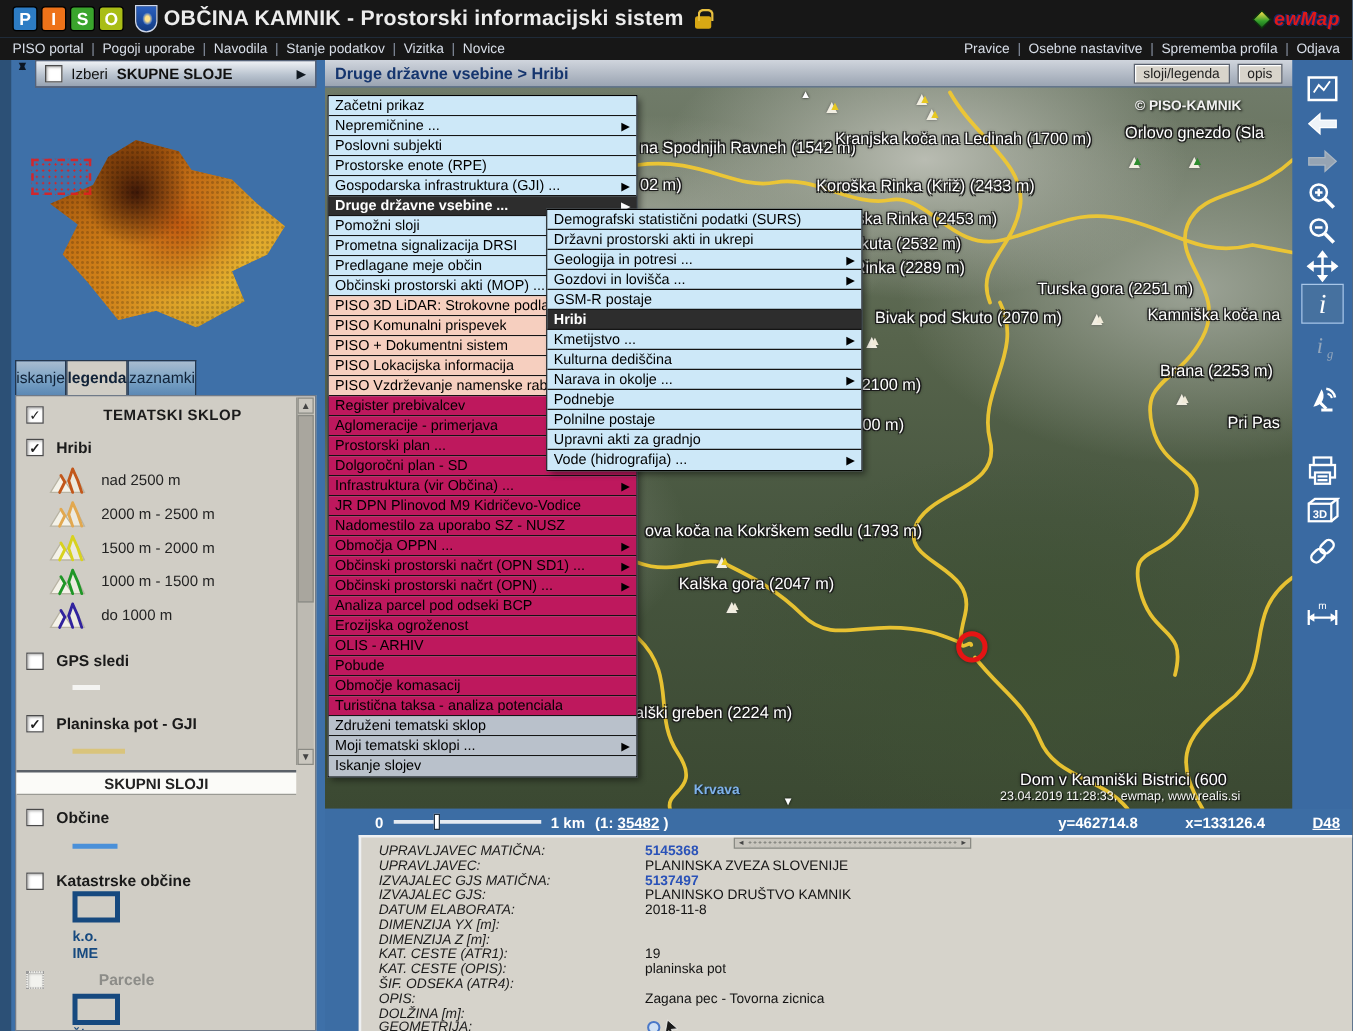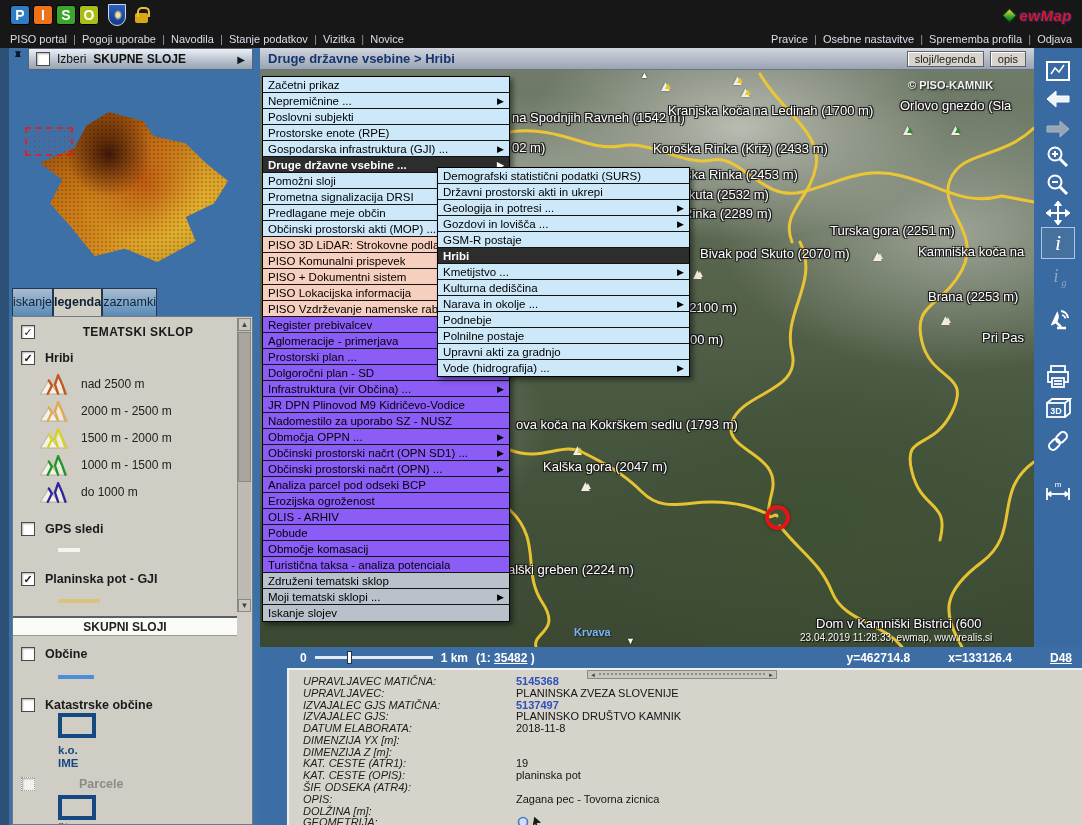--- a/index.html
+++ b/index.html
@@ -112,34 +112,34 @@
   .marker { position:absolute; z-index:2; width:20px; height:16px; }
   .mk-b { position:absolute; left:0; top:0; color:#f2efe2; font-size:15px; line-height:15px;
           text-shadow:0 0 2px #555; }
   .mk-f { position:absolute; left:5px; top:3px; color:var(--c); font-size:10px; line-height:10px; }
   .redcircle { position:absolute; z-index:3; left:505px; top:435px; width:25px; height:25px;
                border:4px solid #e41414; border-radius:50%; box-shadow:0 0 3px rgba(0,0,0,.5); }
   .mapcopy { position:absolute; z-index:2; left:648px; top:9px; color:#f2f2f2; font-weight:bold; font-size:11px;
              text-shadow:1px 1px 2px #000; }
   .wmark { position:absolute; z-index:2; left:540px; top:562px; color:#f4f4f4; font-size:10px;
            text-shadow:1px 1px 1px #000; }
-  .wlabel { position:absolute; z-index:2; left:314px; top:556px; color:#7fb2ea; font-weight:bold; font-size:11px;
+  .wlabel { position:absolute; z-index:2; left:295px; top:556px; color:#7fb2ea; font-weight:bold; font-size:11px;
             text-shadow:1px 1px 1px #123; }
   .handle { position:absolute; z-index:4; color:#fff; font-size:9px; text-shadow:0 0 2px #000; }
   .handle.hb { left:366px; bottom:1px; } .handle.ht { left:380px; top:0; }
 
   
   .menu { position:absolute; z-index:30; border:1px solid #000; box-shadow:3px 3px 5px rgba(0,0,0,.45); background:#cde8f8; }
   .menu-main { left:262px; top:76px; width:248px; }
   .menu-sub  { left:437px; top:167px; width:253px; }
   .mi { height:16px; display:flex; align-items:center; padding:0 5px; font-size:11.5px; color:#000;
         border-bottom:1px solid #141414; white-space:nowrap; overflow:hidden; cursor:pointer; }
   .mi:last-child { border-bottom:none; }
   .mi.blue { background:#cde8f8; } .mi.pink { background:#f6cfbf; }
-  .mi.yellow { background:#8b5cf6; } .mi.gray { background:#b9c1cb; }
+  .mi.yellow { background:#be185d; } .mi.gray { background:#b9c1cb; }
   .mi.selected { background:#2d2d2d; color:#fff; font-weight:bold; }
   .mi .milabel { overflow:hidden; text-overflow:clip; }
   .mi .ar { margin-left:auto; font-size:9px; padding-left:4px; }
 
   
   .toolbar { position:absolute; left:1034px; top:48px; width:48px; height:600px; background:#3a6aa2; }
   .tool { position:absolute; left:8px; width:32px; height:30px; display:flex; align-items:center;
           justify-content:center; cursor:pointer; }
   .tool.selected { outline:1px solid #a8c6e8; background:#46719f; }
   .tool svg { display:block; }
@@ -175,20 +175,21 @@
 
   <div class="topbar">
     <div class="logo">
 
     <span class="logo-sq" style="background: rgb(45, 124, 196);">P</span>
         <span class="logo-sq" style="background: rgb(238, 114, 25);">I</span>
         <span class="logo-sq" style="background: rgb(58, 164, 44);">S</span>
         <span class="logo-sq" style="background: rgb(169, 189, 22);">O</span>
       </div>
     <span class="crest"></span>
+    <span class="apptitle">OBČINA KAMNIK - Prostorski informacijski sistem</span>
     <span class="lock"></span>
     <div class="ewmap">
       <span class="ewdiamond"></span>
       <span class="ewtext">ewMap</span>
     </div>
   </div>
 
   <div class="navbar">
     <div class="navlinks">
 

